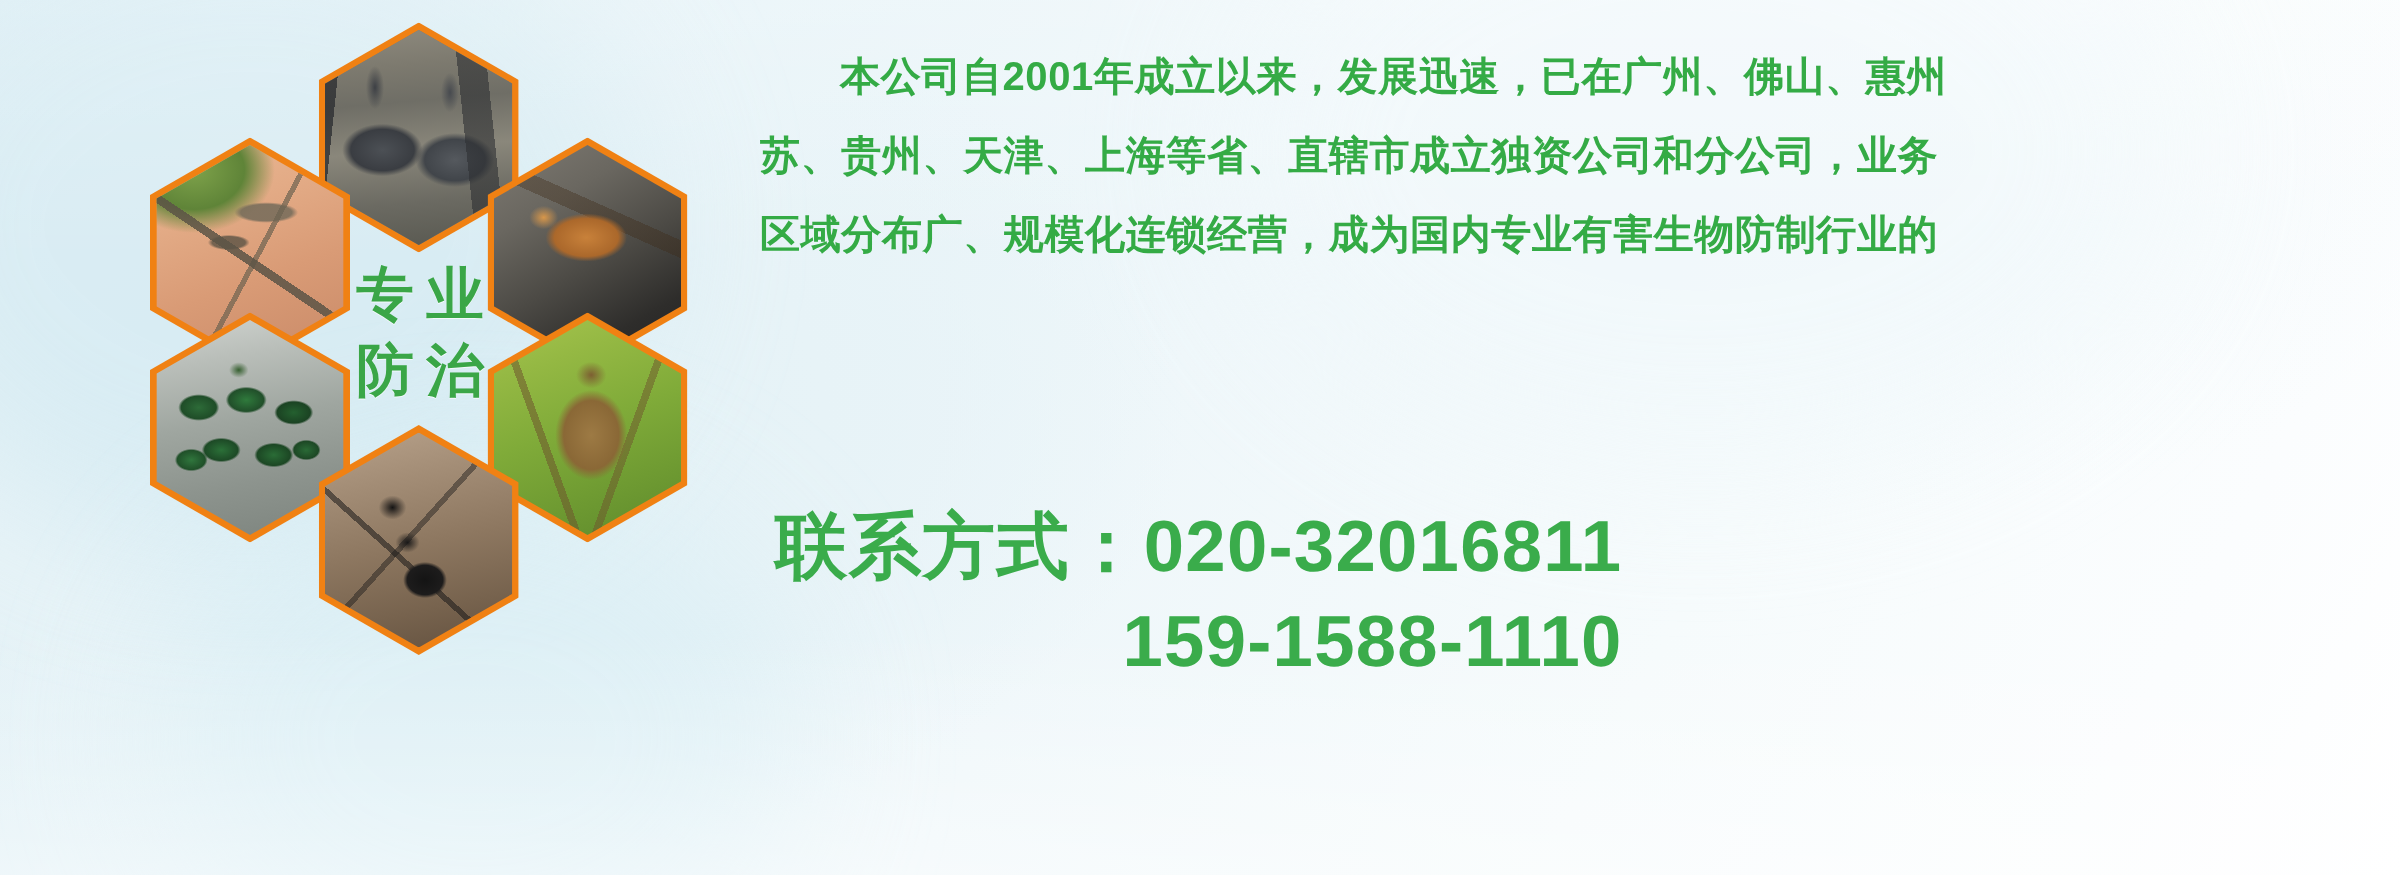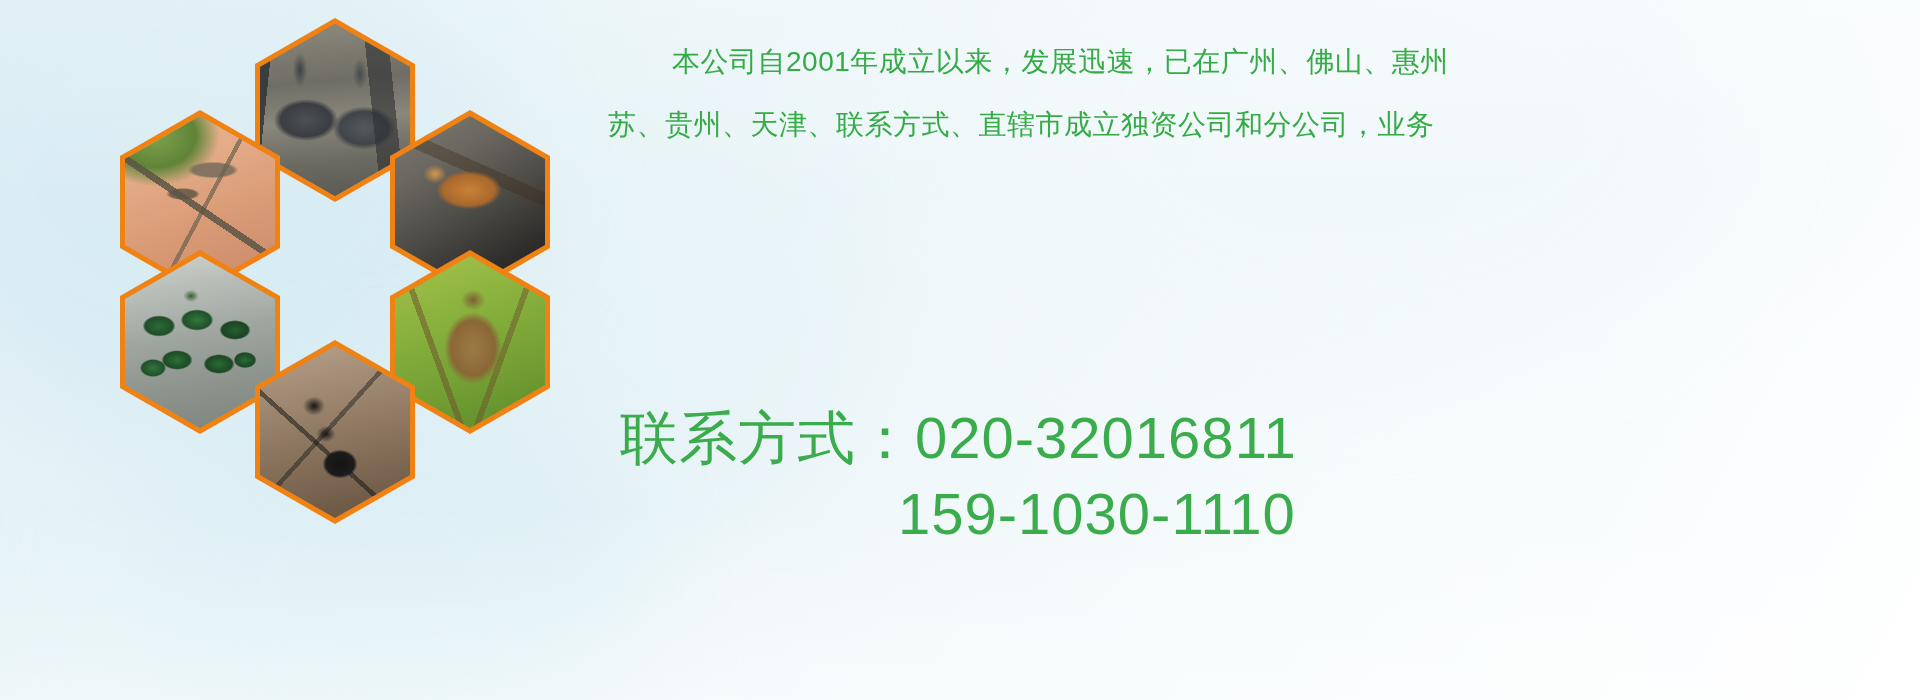--- a/index.html
+++ b/index.html
@@ -139,28 +139,28 @@
     letter-spacing:10px;text-indent:10px;
     text-shadow:0 1px 0 rgba(255,255,255,.7);
   }
 
   
   .copy{
     position:absolute;left:608px;top:34px;width:1300px;
   }
   .copy p{
     margin:0 0 8px 0;color:#34ab45;
-    font-size:28px;line-height:55px;font-weight:400;
+    font-size:32px;line-height:55px;font-weight:700;
     letter-spacing:.5px;
   }
   .copy p.indent{text-indent:64px;}
 
   .contact{
     position:absolute;left:620px;top:400px;width:1300px;
-    color:#3aac4b;font-weight:400;letter-spacing:1px;
+    color:#3aac4b;font-weight:700;letter-spacing:1px;
   }
   .contact .line1{font-size:58px;line-height:76px;white-space:nowrap;}
   .contact .line2{font-size:58px;line-height:76px;padding-left:278px;white-space:nowrap;}
 </style>
 </head>
 <body>
 
 <div class="banner">
   <div class="bg-blob blob-a"></div>
   <div class="bg-blob blob-b"></div>
@@ -192,28 +192,33 @@
       <div class="inner">
           <div class="art art-stink"></div>
         </div>
     </div>
     <div class="hex h-bottom">
       <div class="inner">
           <div class="art art-ant"></div>
         </div>
     </div>
 
+    <div class="hex-title">
+      <div>专业</div>
+      <div>防治</div>
+    </div>
   </div>
 
   <div class="copy">
     <p class="indent">本公司自2001年成立以来，发展迅速，已在广州、佛山、惠州</p>
-    <p>苏、贵州、天津、联系方式、直辖市成立独资公司和分公司，业务</p>
+    <p>苏、贵州、天津、上海等省、直辖市成立独资公司和分公司，业务</p>
+    <p>区域分布广、规模化连锁经营，成为国内专业有害生物防制行业的</p>
   </div>
 
   <div class="contact">
     <div class="line1">
       <span>联系方式：</span><span>020-32016811</span>
     </div>
     <div class="line2">
-      <span>159-1030-1110</span>
+      <span>159-1588-1110</span>
     </div>
   </div>
 </div>
 
 </body></html>

